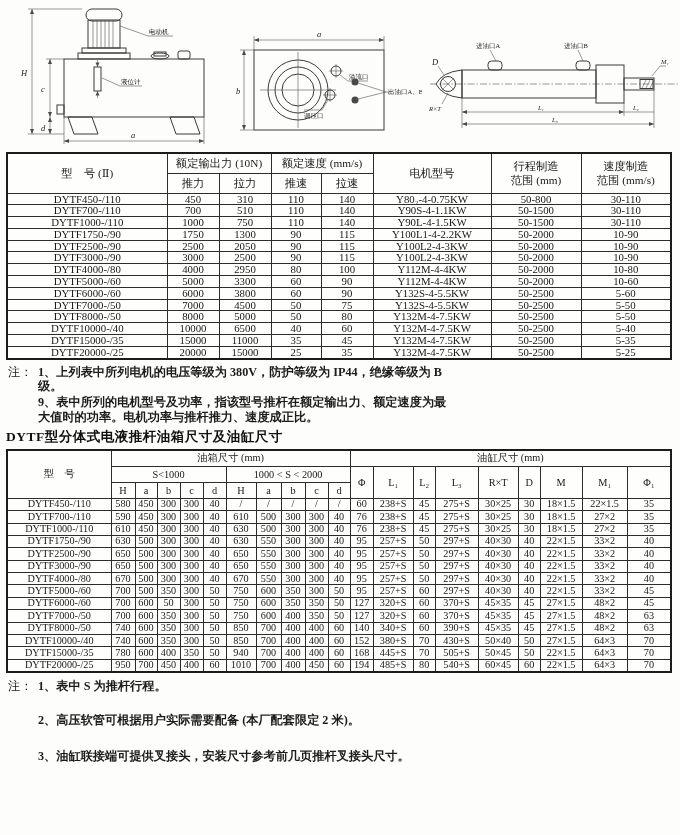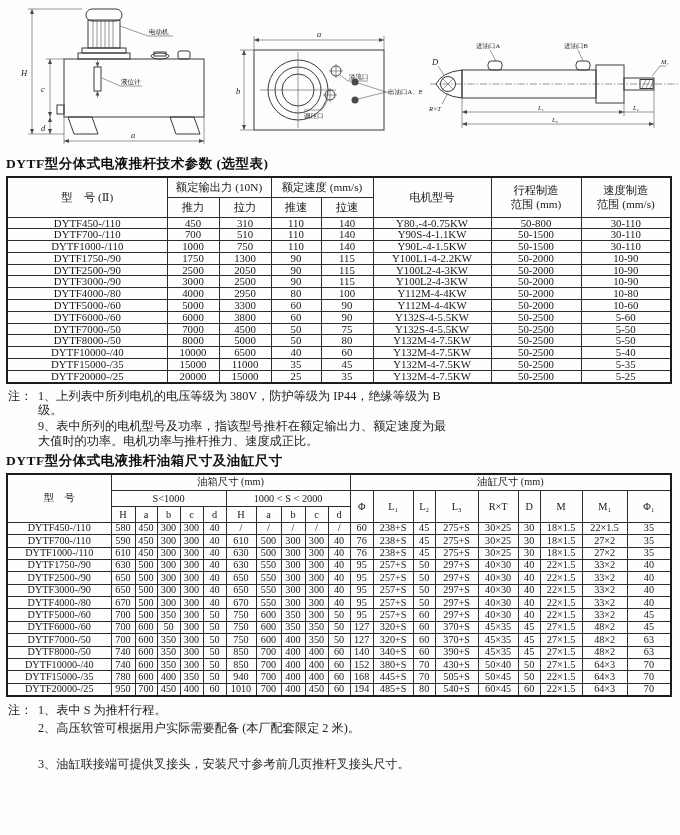--- a/index.html
+++ b/index.html
@@ -37,21 +37,21 @@
   .t1 th { font-size:11.3px; height:20px; }
   .t1 td { font-size:10.8px; height:11.6px; line-height:1; }
   .t2 th { font-size:10.3px; height:16px; }
   .t2 td { font-size:10.2px; height:12.4px; line-height:1; }
   .pre { white-space:pre-line; line-height:1.25; }
 
   
   .notes { display:flex; margin:5px 0 2px 4px; width:446px;
            font-size:12.2px; line-height:1.2; color:#1c1c1c; }
   .notes .tag { flex:0 0 30px; }
-  .notes .items { flex:1; }
+  .notes .items { flex:1;font-weight:bold; }
   .notes .items > div { margin-bottom:1px; }
 </style>
 </head>
 <body>
 
 <div class="page">
 
   <div class="drawings">
 
     <svg id="pump-svg" width="214" height="144" viewBox="0 0 214 144">
@@ -165,21 +165,20 @@
       <text class="dwg-label" x="110" y="100" font-style="italic">L₁</text>
       <path class="dwg-thin" d="M226,80 V106 M196,102 H226"></path>
       <text class="dwg-label" x="205" y="100" font-style="italic">L₂</text>
       <path class="dwg-thin" d="M34,106 V118 M226,106 V118 M34,114 H226"></path>
       <polygon class="dwg-fill" points="34,114 39,112 39,116"></polygon>
         <polygon class="dwg-fill" points="226,114 221,112 221,116"></polygon>
       <text class="dwg-label" x="124" y="112" font-style="italic">L₃</text>
     </svg>
   </div>
 
-  <h2>DYTF型分体式电液推杆技术参数 (选型表)</h2>
 
   <table class="t1">
     <colgroup>
       <col style="width:160px">
         <col style="width:52px">
         <col style="width:52px">
       <col style="width:50px">
         <col style="width:52px">
         <col style="width:118px">
       <col style="width:90px">
@@ -720,19 +719,19 @@
           <td>22×1.5</td>
           <td>64×3</td>
           <td>70</td>
         </tr>
       </tbody>
   </table>
 
   <div class="notes" style="width:470px; margin-top:6px;">
     <span class="tag">注：</span>
     <div class="items">
-      <div style="margin-bottom:4px;">1、表中 S 为推杆行程。</div>
+      <div style="margin-bottom:20px;">1、表中 S 为推杆行程。</div>
       <div style="margin-bottom:21px;">2、高压软管可根据用户实际需要配备 (本厂配套限定 2 米)。</div>
       <div>3、油缸联接端可提供叉接头，安装尺寸参考前几页推杆叉接头尺寸。</div>
     </div>
   </div>
 
 </div>
 
 </body></html>

